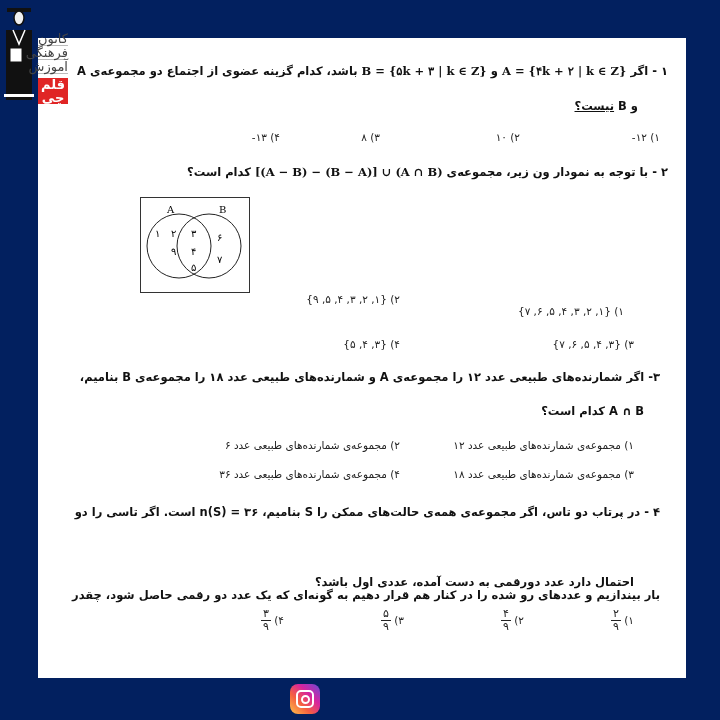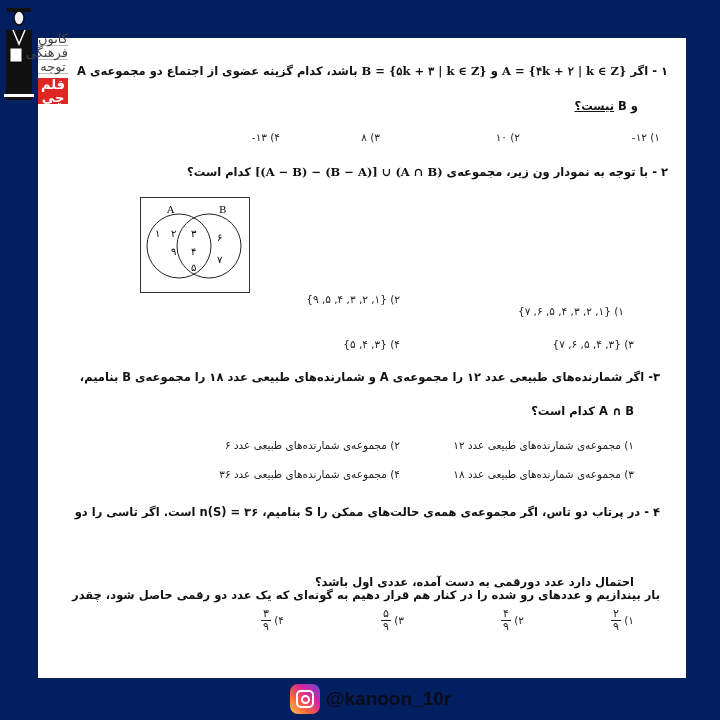--- a/index.html
+++ b/index.html
@@ -67,21 +67,21 @@
     <rect x="3" y="4" width="24" height="4" fill="#111"></rect>
     <ellipse cx="15" cy="14" rx="5" ry="7" fill="#f0f0f0" stroke="#111" stroke-width="1.5"></ellipse>
     <path d="M2 26 L28 26 L28 96 L2 96 Z" fill="#111"></path>
     <path d="M9 26 L15 40 L21 26" fill="none" stroke="#fff" stroke-width="1.5"></path>
     <rect x="6" y="44" width="12" height="14" fill="#fff" stroke="#111"></rect>
     <rect x="0" y="90" width="30" height="3" fill="#fff"></rect>
   </svg>
   <div class="logo-text">
     <div>کانون</div>
     <div>فرهنگی</div>
-    <div>توجه</div>
+    <div>آموزش</div>
     <div class="logo-red">قلم چی</div>
   </div>
 </div>
 
 <div class="q" style="right:52px; top:64px;">
   <span>۱ - اگر</span>
   <span class="math">A = {۴k + ۲ | k ∈ Z}</span>
   <span>و</span>
   <span class="math">B = {۵k + ۳ | k ∈ Z}</span>
   <span>باشد، کدام گزینه عضوی از اجتماع دو مجموعه‌ی A</span>
@@ -117,21 +117,21 @@
   <span style="position:absolute;left:76px;top:34px;font-size:10px;">۶</span>
   <span style="position:absolute;left:76px;top:56px;font-size:10px;">۷</span>
 </div>
 
 <div class="opt" style="right:96px; top:305px;margin-left:8px;">۱) {۱, ۲, ۳, ۴, ۵, ۶, ۷}</div>
 <div class="opt" style="right:320px; top:293px;">۲) {۱, ۲, ۳, ۴, ۵, ۹}</div>
 <div class="opt" style="right:86px; top:338px;">۳) {۳, ۴, ۵, ۶, ۷}</div>
 <div class="opt" style="right:320px; top:338px;">۴) {۳, ۴, ۵}</div>
 
 <div class="q" style="right:60px; top:370px;">۳- اگر شمارنده‌های طبیعی عدد ۱۲ را مجموعه‌ی A و شمارنده‌های طبیعی عدد ۱۸ را مجموعه‌ی B بنامیم،</div>
-<div class="q" style="right:86px; top:404px;">A ∩ B کدام است؟</div>
+<div class="q" style="right:76px; top:404px;">A ∩ B کدام است؟</div>
 <div class="opt" style="right:86px; top:439px;">۱) مجموعه‌ی شمارنده‌های طبیعی عدد ۱۲</div>
 <div class="opt" style="right:320px; top:439px;">۲) مجموعه‌ی شمارنده‌های طبیعی عدد ۶</div>
 <div class="opt" style="right:86px; top:468px;">۳) مجموعه‌ی شمارنده‌های طبیعی عدد ۱۸</div>
 <div class="opt" style="right:320px; top:468px;">۴) مجموعه‌ی شمارنده‌های طبیعی عدد ۳۶</div>
 
 <div class="q" style="right:60px; top:505px;">۴ - در پرتاب دو تاس، اگر مجموعه‌ی همه‌ی حالت‌های ممکن را S بنامیم، n(S) = ۳۶ است. اگر تاسی را دو</div>
 <div class="q" style="right:60px; top:540px;margin-top:48px;">بار بیندازیم و عددهای رو شده را در کنار هم قرار دهیم به گونه‌ای که یک عدد دو رقمی حاصل شود، چقدر</div>
 <div class="q" style="right:86px; top:575px;">احتمال دارد عدد دورقمی به دست آمده، عددی اول باشد؟</div>
 
 <div class="opt" style="right:86px; top:608px;">
@@ -158,14 +158,13 @@
 <div class="opt" style="right:436px; top:608px;">
   <span>۴)</span>
   <span class="frac">
     <span class="num">۳</span>
     <span class="den">۹</span>
   </span>
 </div>
 
 <div class="footer">
   <div class="ig-icon"></div>
-  <span class="handle">@kanoon_10r</span>
 </div>
 
 </body></html>

